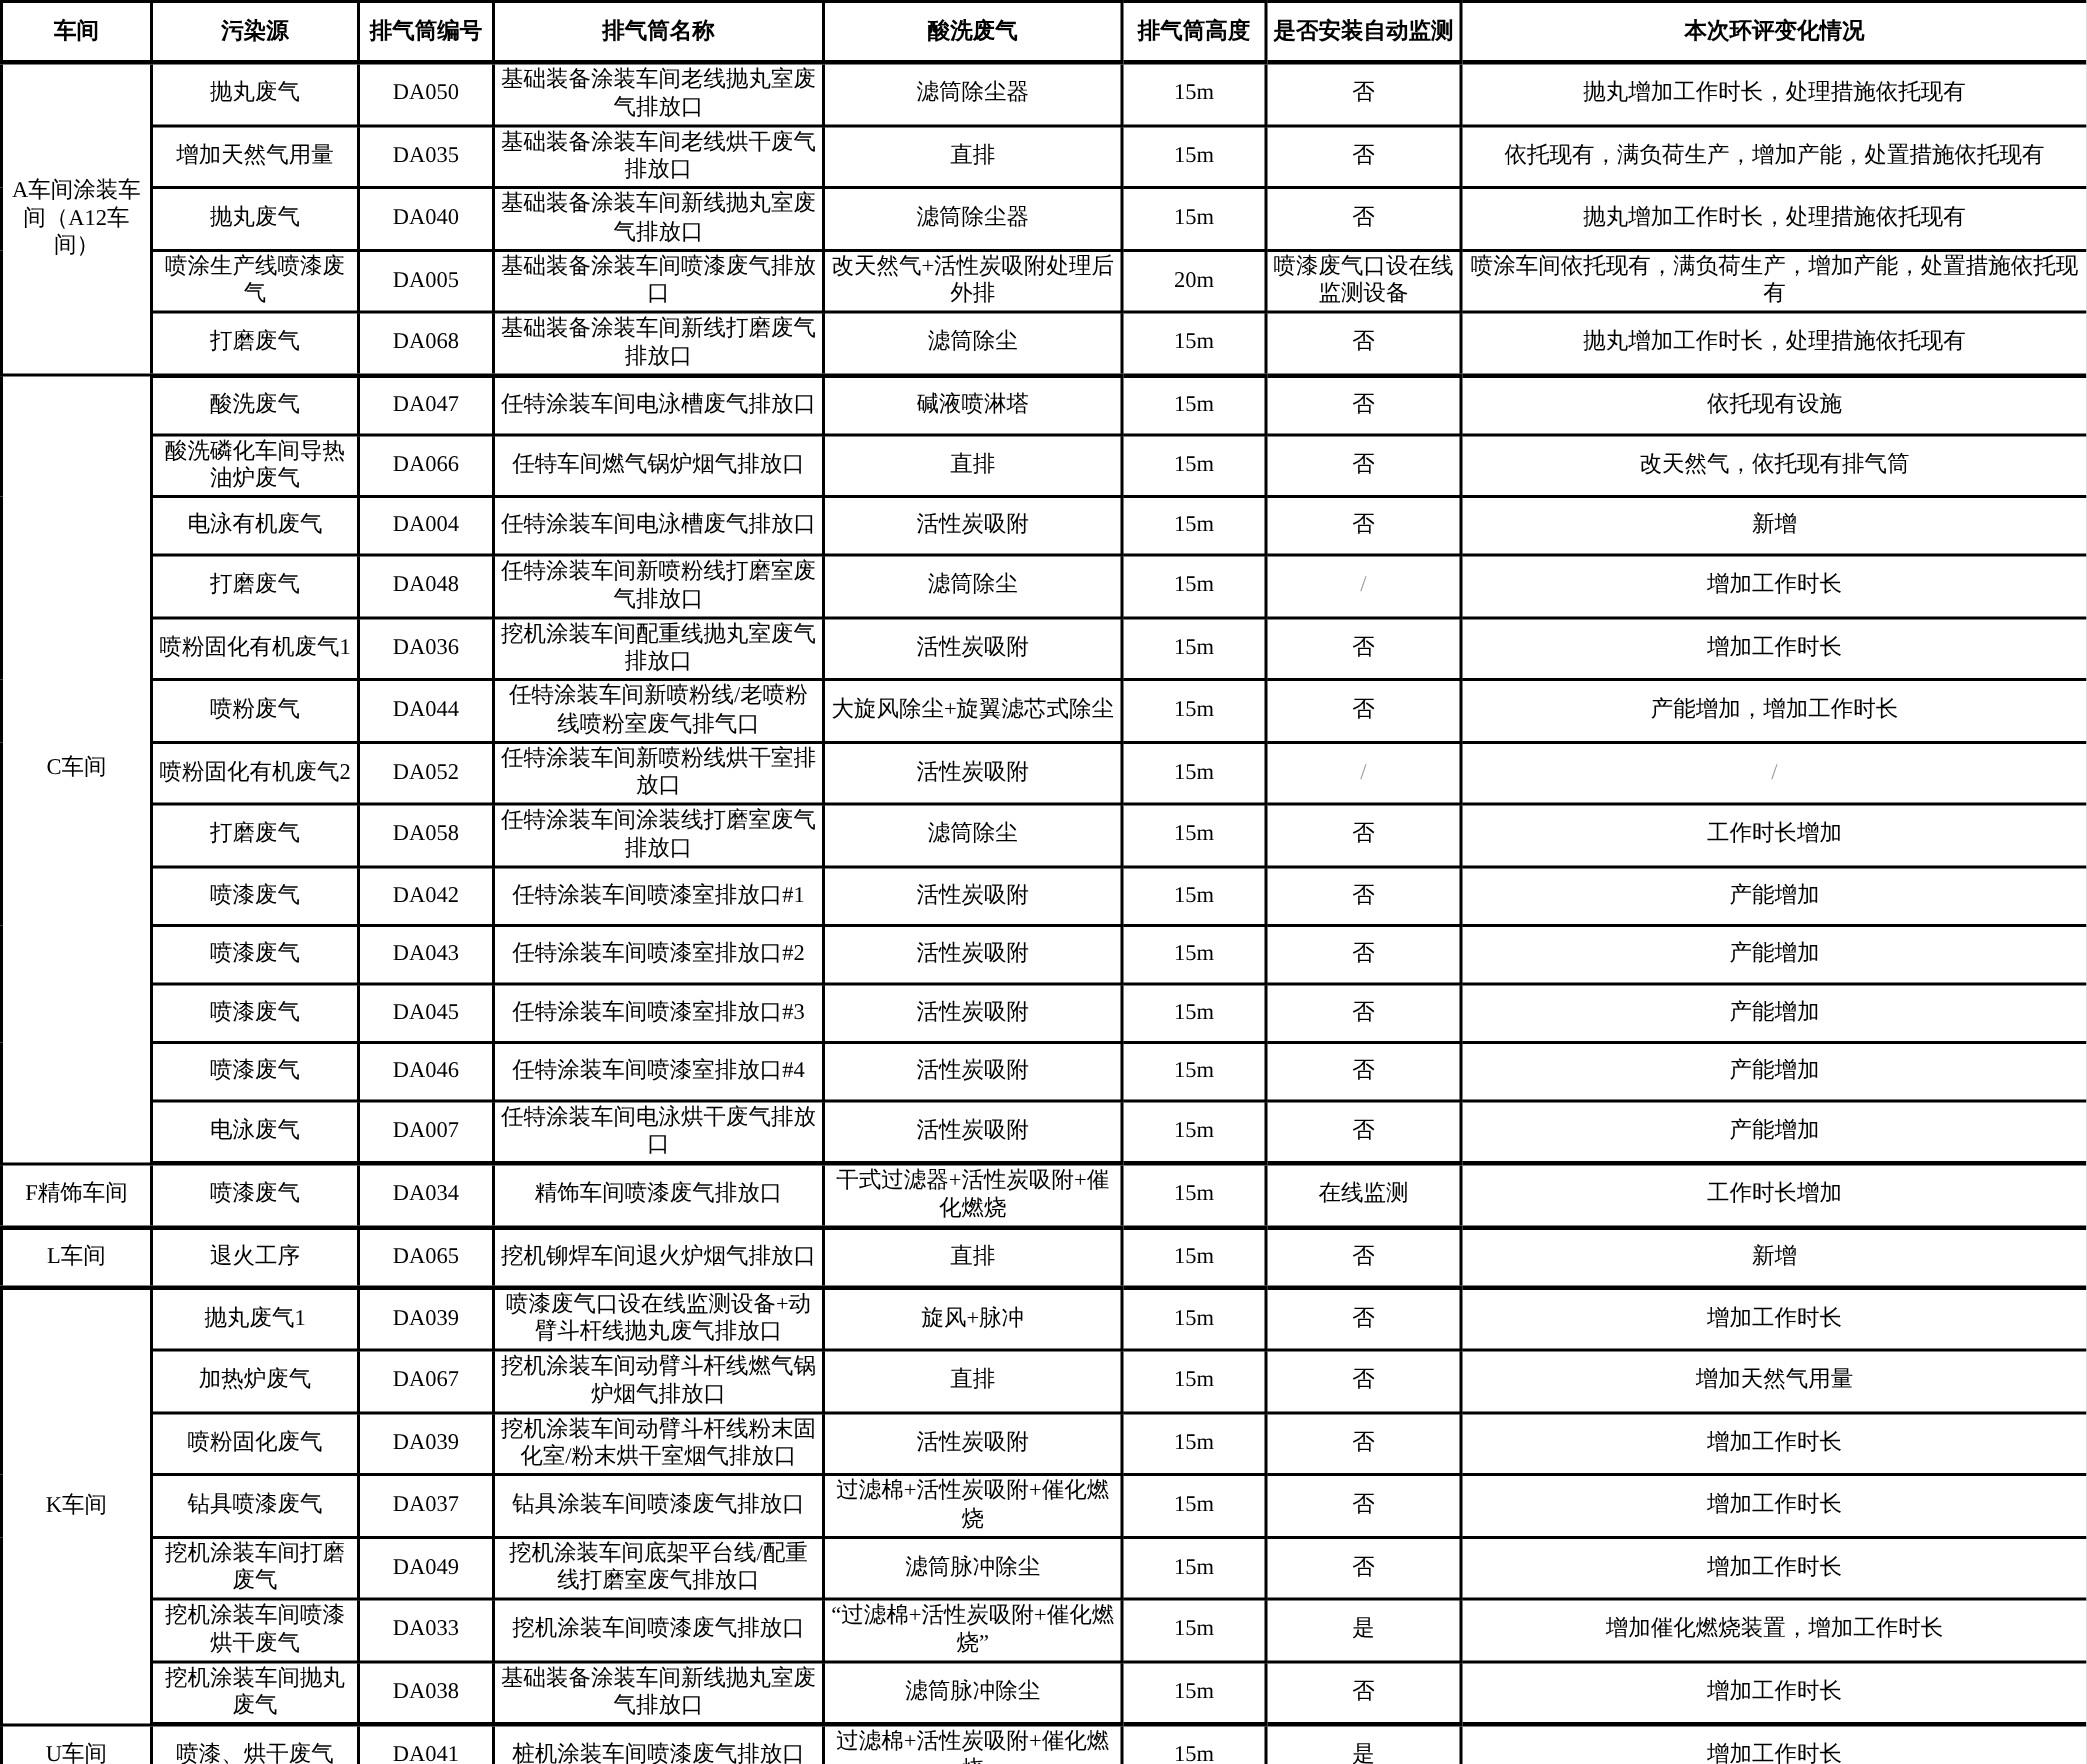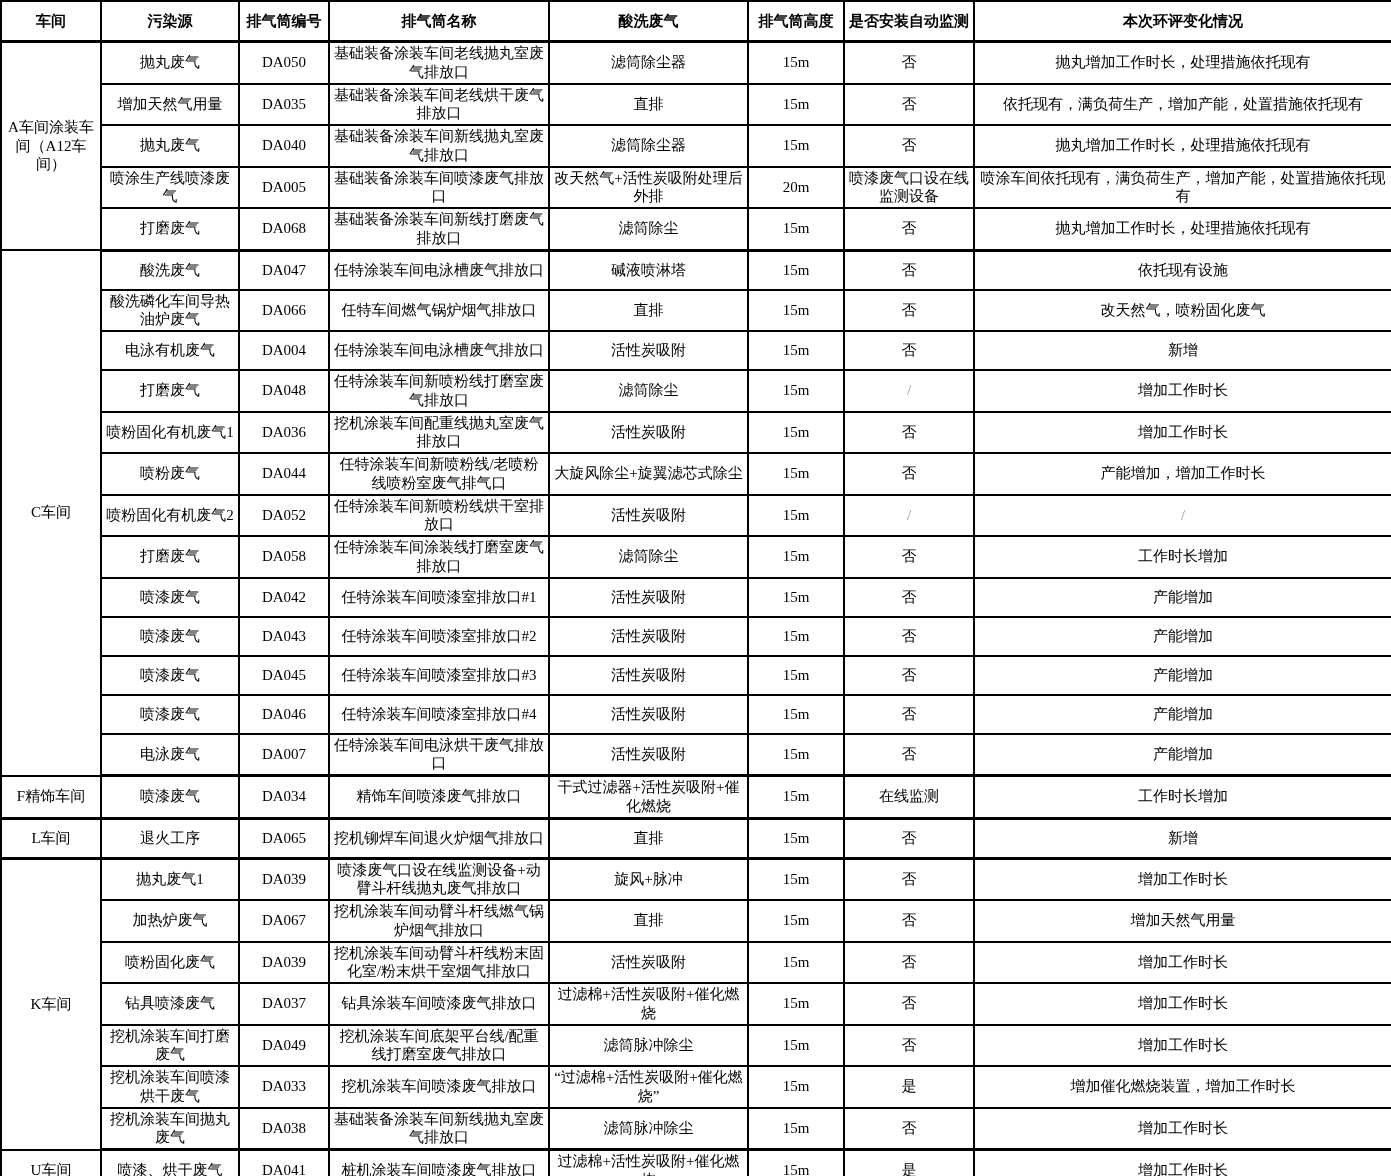--- a/index.html
+++ b/index.html
@@ -115,21 +115,21 @@
           <td>否</td>
           <td>依托现有设施</td>
         </tr>
         <tr>
           <td>酸洗磷化车间导热油炉废气</td>
           <td>DA066</td>
           <td>任特车间燃气锅炉烟气排放口</td>
           <td>直排</td>
           <td>15m</td>
           <td>否</td>
-          <td>改天然气，喷粉固化废气</td>
+          <td>改天然气，依托现有排气筒</td>
         </tr>
         <tr>
           <td>电泳有机废气</td>
           <td>DA004</td>
           <td>任特涂装车间电泳槽废气排放口</td>
           <td>活性炭吸附</td>
           <td>15m</td>
           <td>否</td>
           <td>新增</td>
         </tr>

